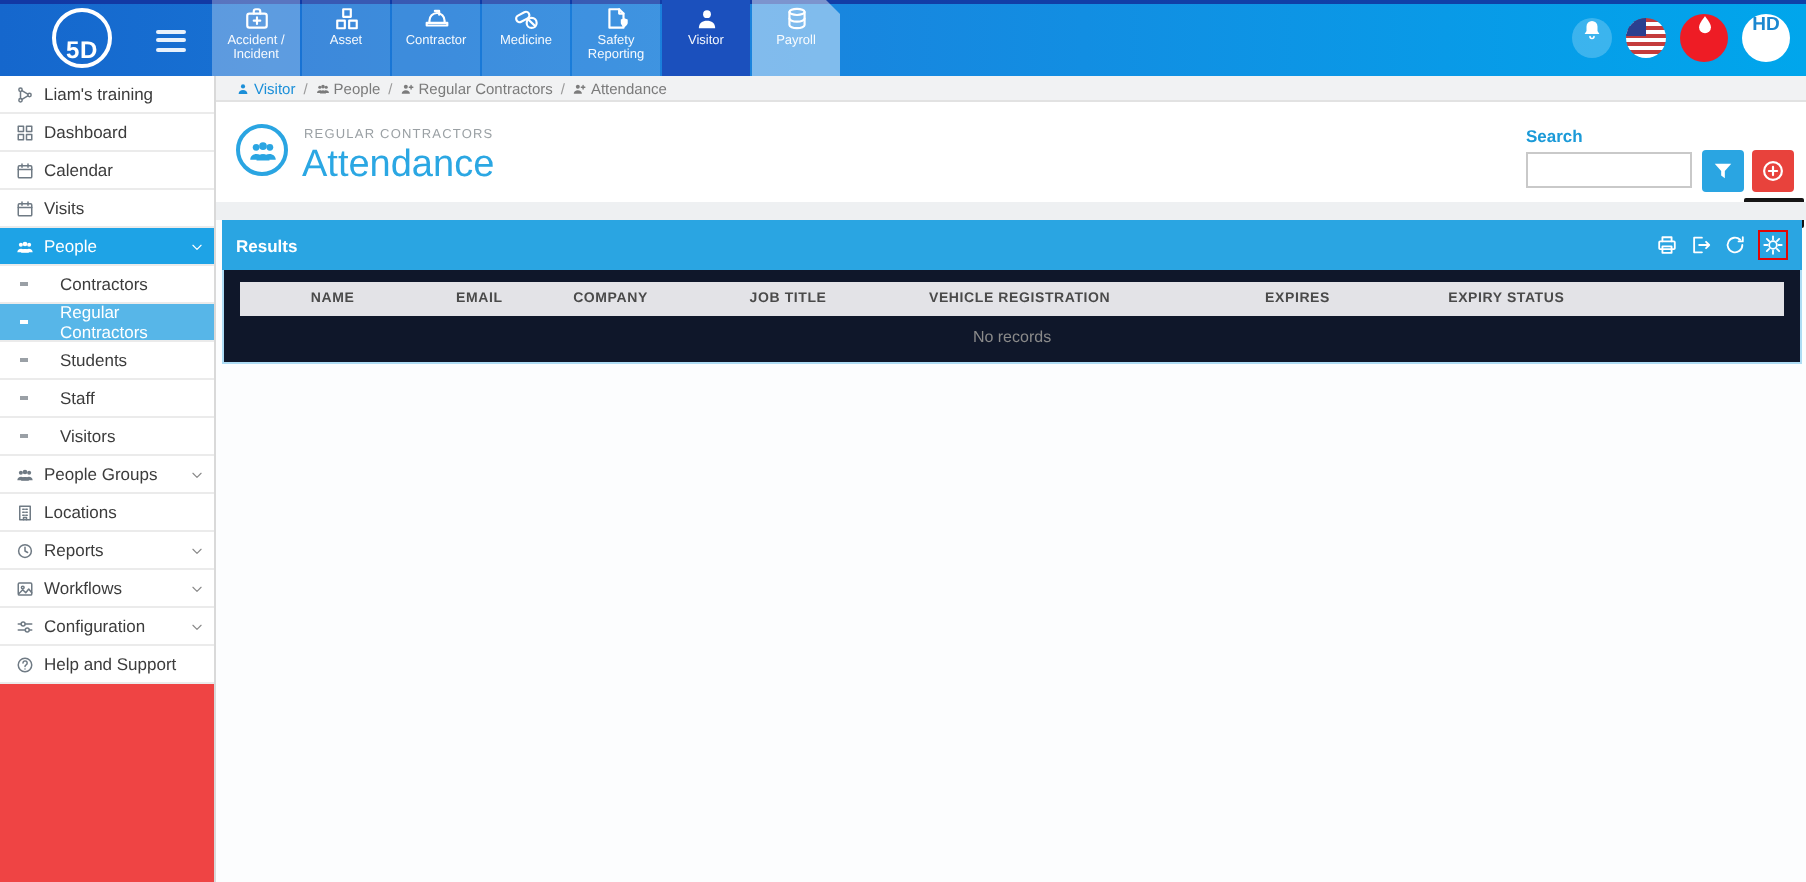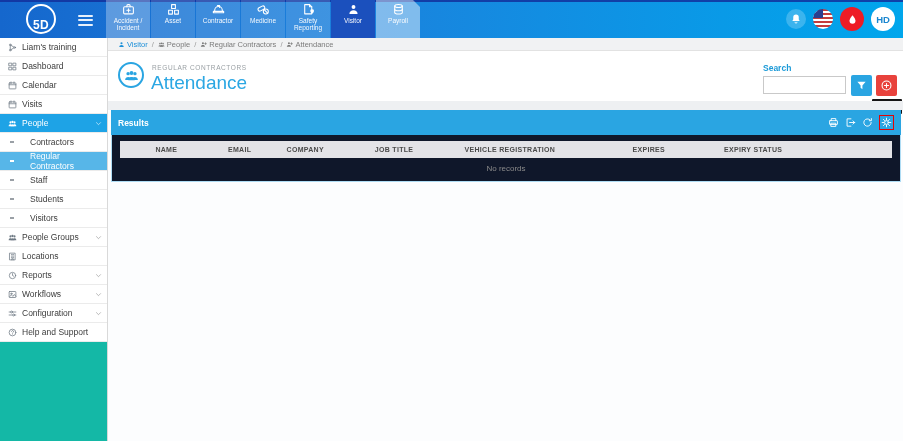--- a/index.html
+++ b/index.html
@@ -24,32 +24,32 @@
           display:flex; flex-direction:column; align-items:center; justify-content:flex-start;
           padding-top:3px; cursor:pointer; }
   .tile svg { width:13px; height:13px; flex:none; }
   .tile .t-label { font-size:6.5px; line-height:7px; text-align:center; margin-top:1px;
                    color:rgba(255,255,255,.95); }
   .tile.hover { background:rgba(255,255,255,.30); }
   .tile.active { background:#1b50bd; }
   .tile.light { background:rgba(255,255,255,.45); clip-path:polygon(0 0,calc(100% - 7px) 0,100% 7px,100% 100%,0 100%); }
 
   .top-right { position:absolute; right:8px; top:0; height:38px; display:flex; align-items:center; gap:7px; }
-  .circle-btn { border-radius:50%; display:flex; align-items:center; justify-content:center; cursor:pointer; }
+  .circle-btn { border-radius:50%; display:flex; align-items:flex-start; justify-content:center; cursor:pointer; }
   .bell-c { width:20px; height:20px; background:rgba(255,255,255,.22); color:#fff; }
   .bell-c svg { width:12px; height:12px; }
   .flag-c { width:20px; height:20px; overflow:hidden; position:relative;
             background:repeating-linear-gradient(180deg,#c43c3c 0 2px,#fff 2px 4px); }
   .flag-c::after { content:""; position:absolute; left:0; top:0; width:10px; height:9px; background:#2b3f8f; }
   .alert-c { width:24px; height:24px; background:#ee1c25; color:#fff; }
   .alert-c svg { width:11px; height:11px; }
   .avatar { width:24px; height:24px; background:#fff; color:#1b87d0; font-size:9.5px; font-weight:bold; }
 
   
-  .sidebar { position:absolute; left:0; top:38px; width:108px; height:403px; background:#14b8a6;
+  .sidebar { position:absolute; left:0; top:38px; width:108px; height:403px; background:#ef4444;
              border-right:1px solid #d9d9d9; }
   .side-item { height:19px; display:flex; align-items:center; gap:5px; padding:0 5px 0 8px;
                border-bottom:1px solid #ebebeb; color:#3c3c3c; font-size:8.5px; cursor:pointer;
                position:relative; background:#fff; }
   .side-item svg { width:9px; height:9px; color:#6f7a84; flex:none; }
   .side-item .chev { margin-left:auto; width:7px; height:7px; color:#8a8a8a; }
   .side-item.active-parent { background:#1ea3e6; color:#fff; }
   .side-item.active-parent svg { color:#fff; }
   .side-item.child { padding-left:10px;gap:16px; }
   .side-item.child .bullet { width:4px; height:1.5px; background:#9aa0a6; flex:none; }
@@ -347,25 +347,25 @@
     <div class="side-item child">
       <span class="bullet"></span>
       <span>Contractors</span>
     </div>
     <div class="side-item child selected">
       <span class="bullet"></span>
       <span>Regular Contractors</span>
     </div>
     <div class="side-item child">
       <span class="bullet"></span>
-      <span>Staff</span>
+      <span>Students</span>
     </div>
     <div class="side-item child">
       <span class="bullet"></span>
-      <span>Students</span>
+      <span>Staff</span>
     </div>
     <div class="side-item child">
       <span class="bullet"></span>
       <span>Visitors</span>
     </div>
     <div class="side-item">
       <svg>
           <use href="#sym-people"></use>
         </svg>
       <span>People Groups</span>

